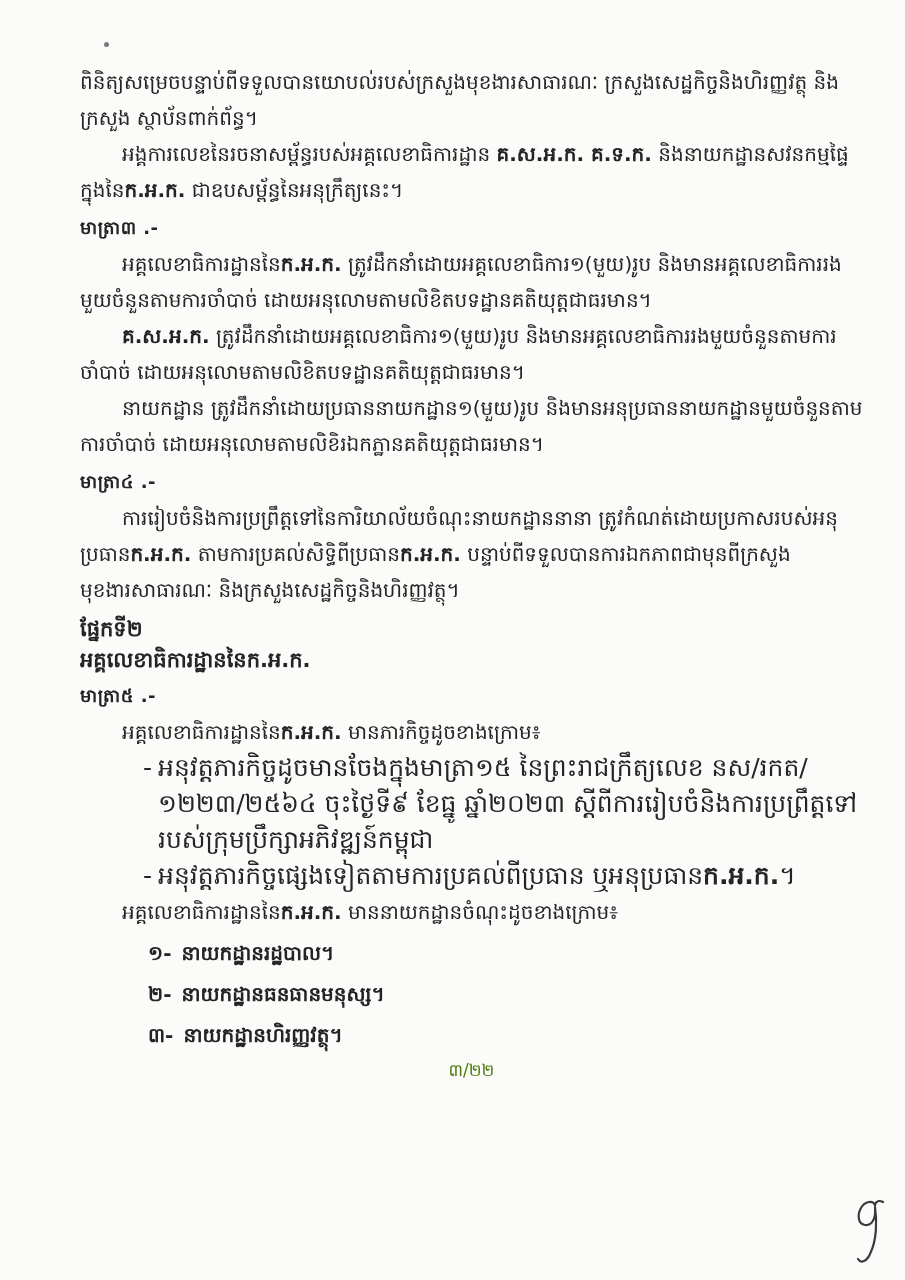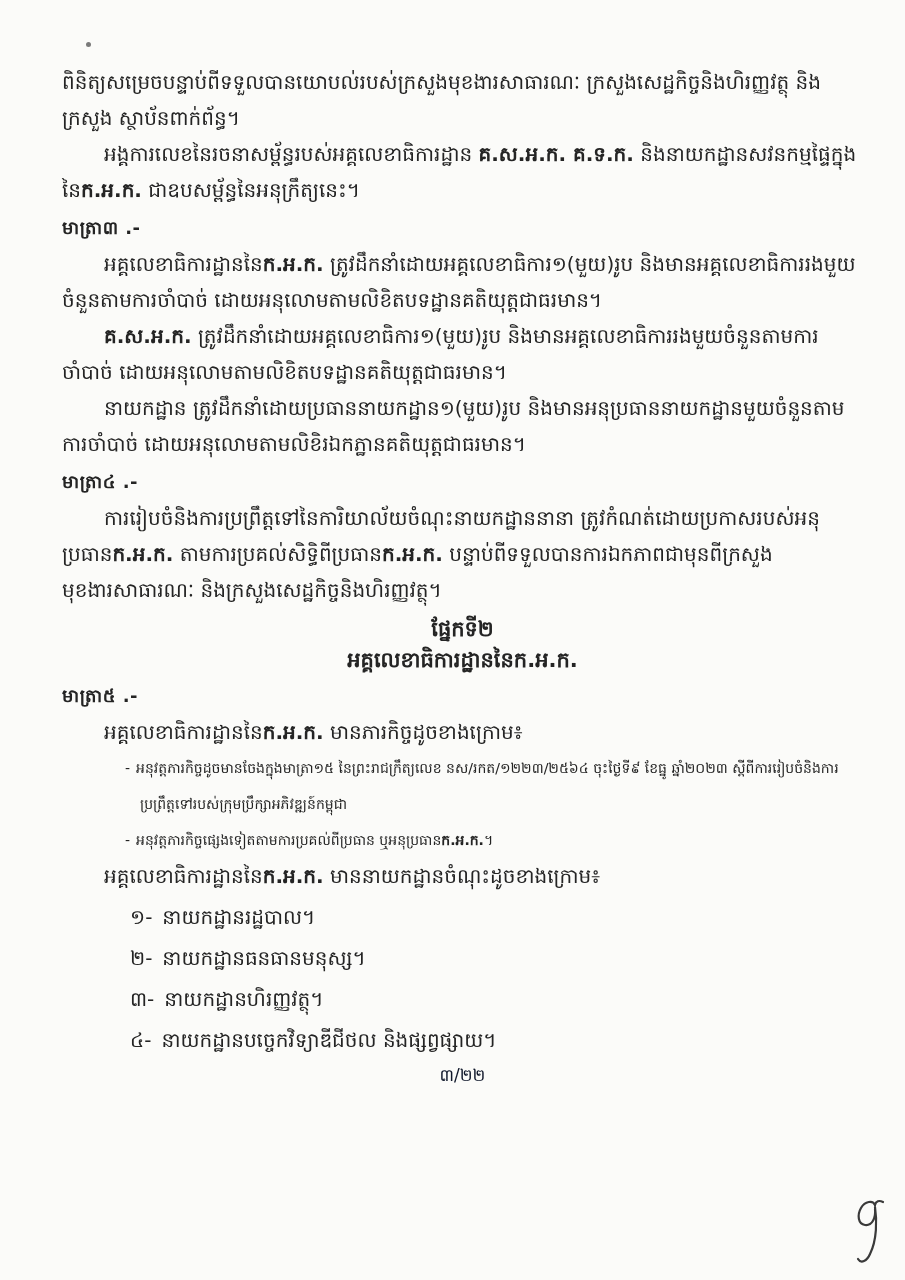--- a/index.html
+++ b/index.html
@@ -8,58 +8,59 @@
     background:#fbfbf9;
     color:#242424;
     font-family:"DejaVu Sans", sans-serif;
     position:relative;
     overflow:hidden;
   }
   .page{
     position:absolute;inset:0;
     padding:64px 42px 0 62px;
     box-sizing:border-box;
+    margin-left:18px;
   }
   .p{font-size:20px;line-height:36px;margin:0;}
   .ind{text-indent:42px;}
   .b{font-weight:bold;}
   .art{
     font-weight:bold;
     font-size:18px;
     line-height:36px;
     margin:2px 0 0 0;
     letter-spacing:0.5px;
   }
   .ctr{
-    text-align:center;
     font-weight:bold;
     font-size:21px;
     line-height:31px;
     margin:0;
   }
   .ctr-gap{margin-top:6px;}
   .bullet{
-    font-size:14px;line-height:36px;
+    font-size:25px;line-height:36px;
     margin-left:63px;
     padding-left:15px;
     text-indent:-15px;
   }
   .bullet .mk{margin-right:6px;}
   .dept-item{
     font-size:20px;line-height:36px;
     margin-left:68px;
     margin-top:5px;
+    font-weight:bold;
   }
   .dept-item .num{margin-right:10px;}
   .footer{
     text-align:center;
     font-size:17px;
     line-height:30px;
     margin-top:2px;
-    color:#0f172a;
+    color:#4d7c0f;
   }
   .signature{
     position:absolute;
     right:14px;bottom:8px;
     width:48px;height:74px;
   }
   .speck{
     position:absolute;
     left:86px;top:42px;
     width:5px;height:5px;
@@ -117,23 +118,20 @@
   </div>
 
   <div class="dept-item">
     <span class="num">២-</span><span>នាយកដ្ឋានធនធានមនុស្ស។</span>
   </div>
 
   <div class="dept-item">
     <span class="num">៣-</span><span>នាយកដ្ឋានហិរញ្ញវត្ថុ។</span>
   </div>
 
-  <div class="dept-item">
-    <span class="num">៤-</span><span>នាយកដ្ឋានបច្ចេកវិទ្យាឌីជីថល និងផ្សព្វផ្សាយ។</span>
-  </div>
 
   <div class="footer">៣/២២</div>
 
   <svg class="signature" viewBox="0 0 48 74" aria-hidden="true">
     <path d="M40 4 C36 2 33 3 32 7 C30 2 22 3 18 10 C14 17 15 26 22 27 C29 28 33 20 32 11
              M32 9 C34 22 34 42 27 56 C24 63 18 66 15 61" fill="none" stroke="#3a3a3a" stroke-width="2.2" stroke-linecap="round"></path>
   </svg>
 
 </div>
 

